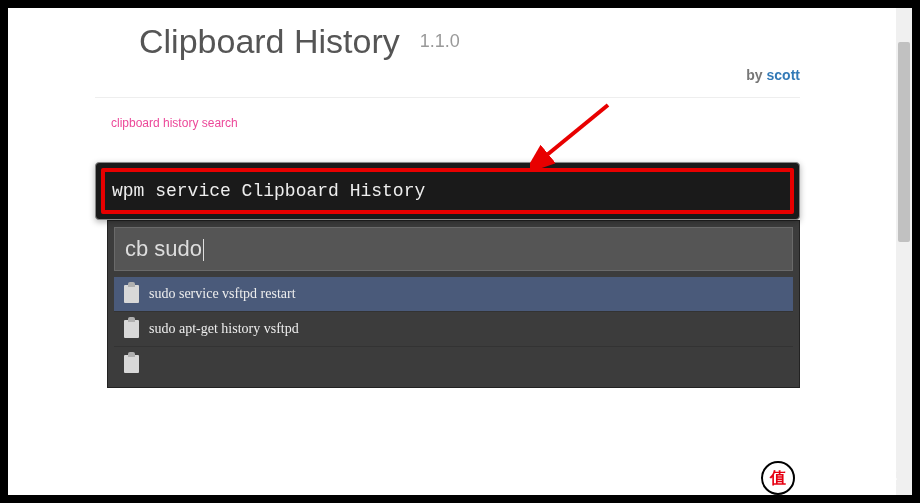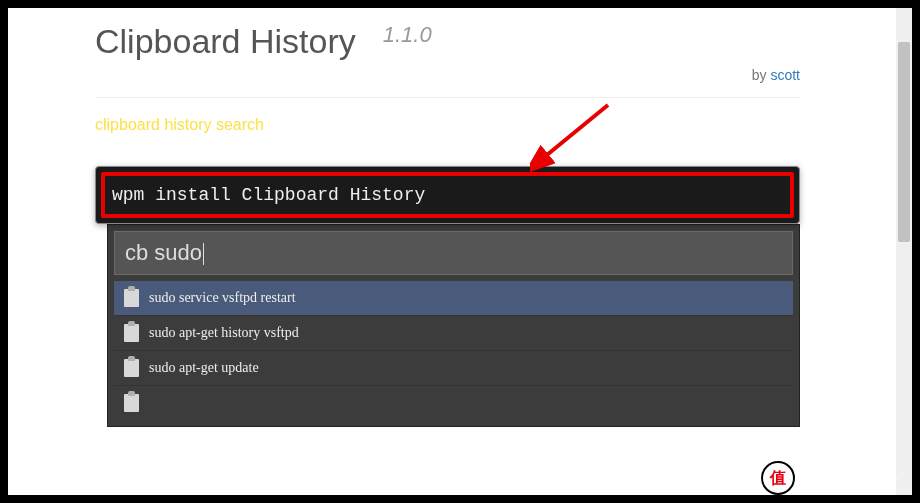--- a/index.html
+++ b/index.html
@@ -37,53 +37,55 @@
       border-radius: 2px;
     }
     .content {
       position: absolute;
       left: 95px;
       top: 22px;
       right: 120px;
     }
     .title-row {
       display: flex;
-      align-items: flex-start;
-      gap: 27px;
+      align-items: center;
+      gap: 20px;
+      margin-left: 44px;
     }
     .title {
       font-size: 34px;
       font-weight: 300;
       color: #555;
     }
     .version {
-      font-size: 22px;
+      font-size: 18px;
       font-weight: 300;
       color: #999;
-      font-style: italic;
     }
     .byline {
       text-align: right;
       margin-top: 6px;
       font-size: 14px;
       color: #777;
+      font-weight: bold;
     }
     .byline a {
       color: #337ab7;
       text-decoration: none;
     }
     .divider {
       border: none;
       border-top: 1px solid #eee;
       margin: 14px 0 0 0;
     }
     .description {
       margin-top: 18px;
-      font-size: 16px;
-      color: #fde047;
+      font-size: 12px;
+      color: #ec4899;
+      margin-left: 16px;
     }
     .install-box {
       margin-top: 32px;
       background: #1a1a1a;
       border: 1px solid #888;
       border-radius: 4px;
       padding: 18px 16px;
       font-family: "Courier New", Courier, monospace;
       font-size: 18px;
       color: #eee;
@@ -202,41 +204,37 @@
     <span class="version">1.1.0</span>
   </div>
   <div class="byline">
     <span>by</span>
     <a href="#">scott</a>
   </div>
   <hr class="divider">
   <div class="description">clipboard history search</div>
 
   <div class="install-box">
-    <span>wpm install Clipboard History</span>
+    <span>wpm service Clipboard History</span>
     <div class="install-highlight"></div>
   </div>
 
   <div class="clipboard-panel">
     <div class="cb-search">
       <span>cb sudo</span><span class="caret"></span>
     </div>
     <div class="cb-list">
       <div class="cb-item selected">
         <span class="cb-icon"></span>
         <span>sudo service vsftpd restart</span>
       </div>
       <div class="cb-item">
         <span class="cb-icon"></span>
         <span>sudo apt-get history vsftpd</span>
       </div>
-      <div class="cb-item">
-        <span class="cb-icon"></span>
-        <span>sudo apt-get update</span>
-      </div>
       <div class="cb-item" style="border-bottom:none;">
         <span class="cb-icon"></span>
       </div>
     </div>
   </div>
 </div>
 
 <svg class="arrow" width="100" height="80">
   <defs>
     <marker id="ah" markerWidth="10" markerHeight="10" refX="2" refY="3" orient="auto">

